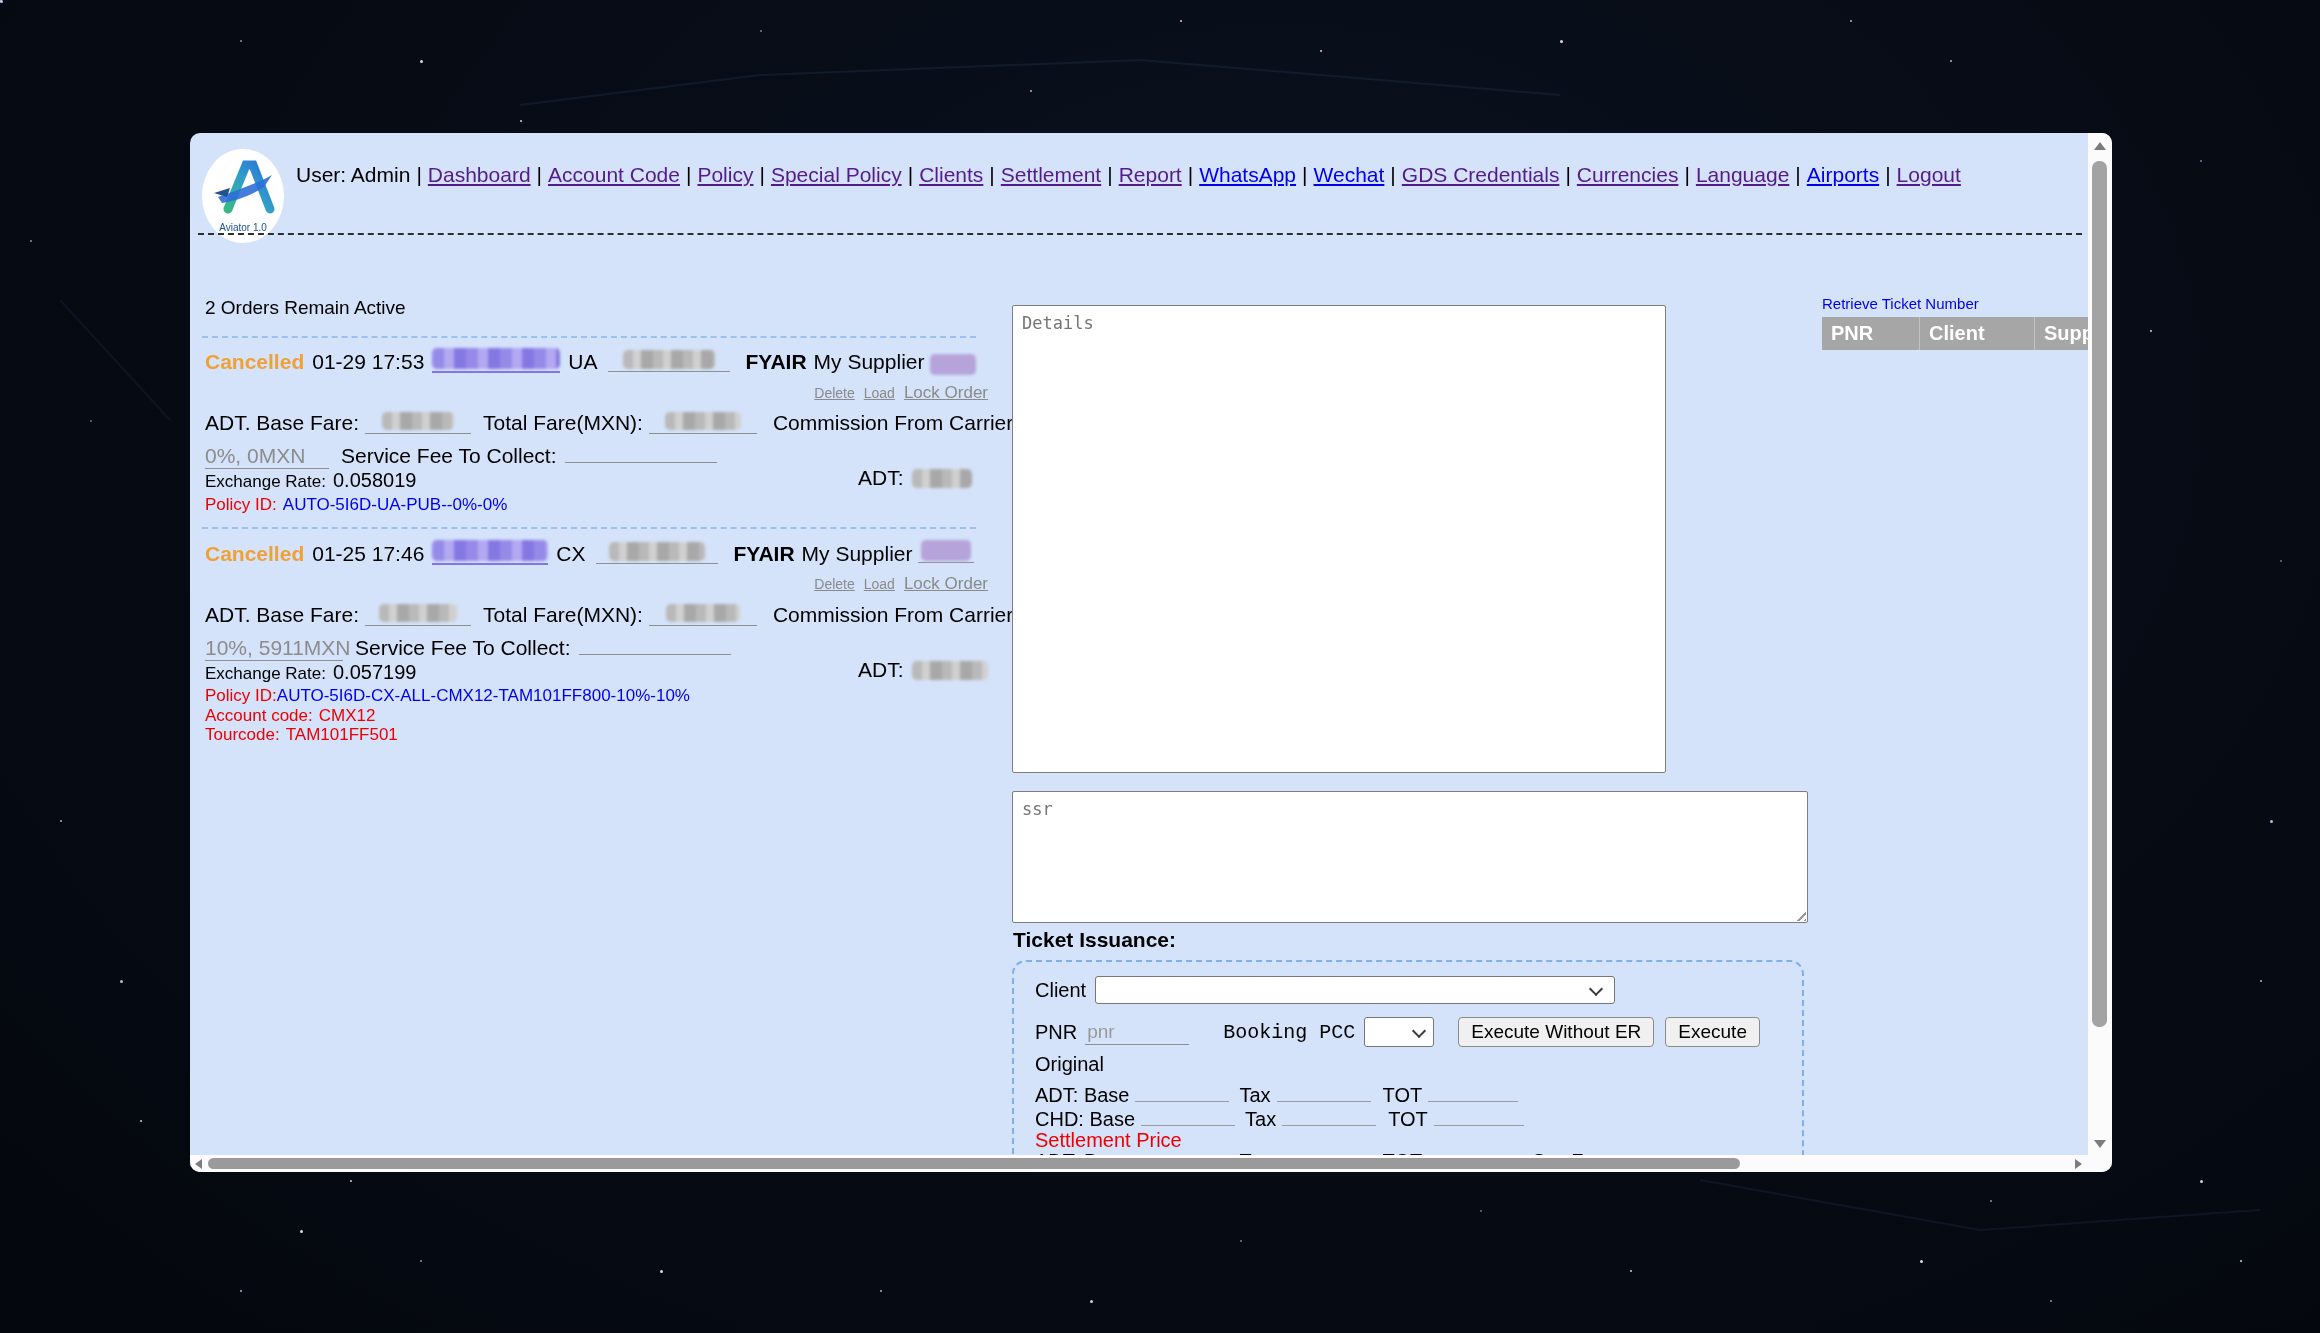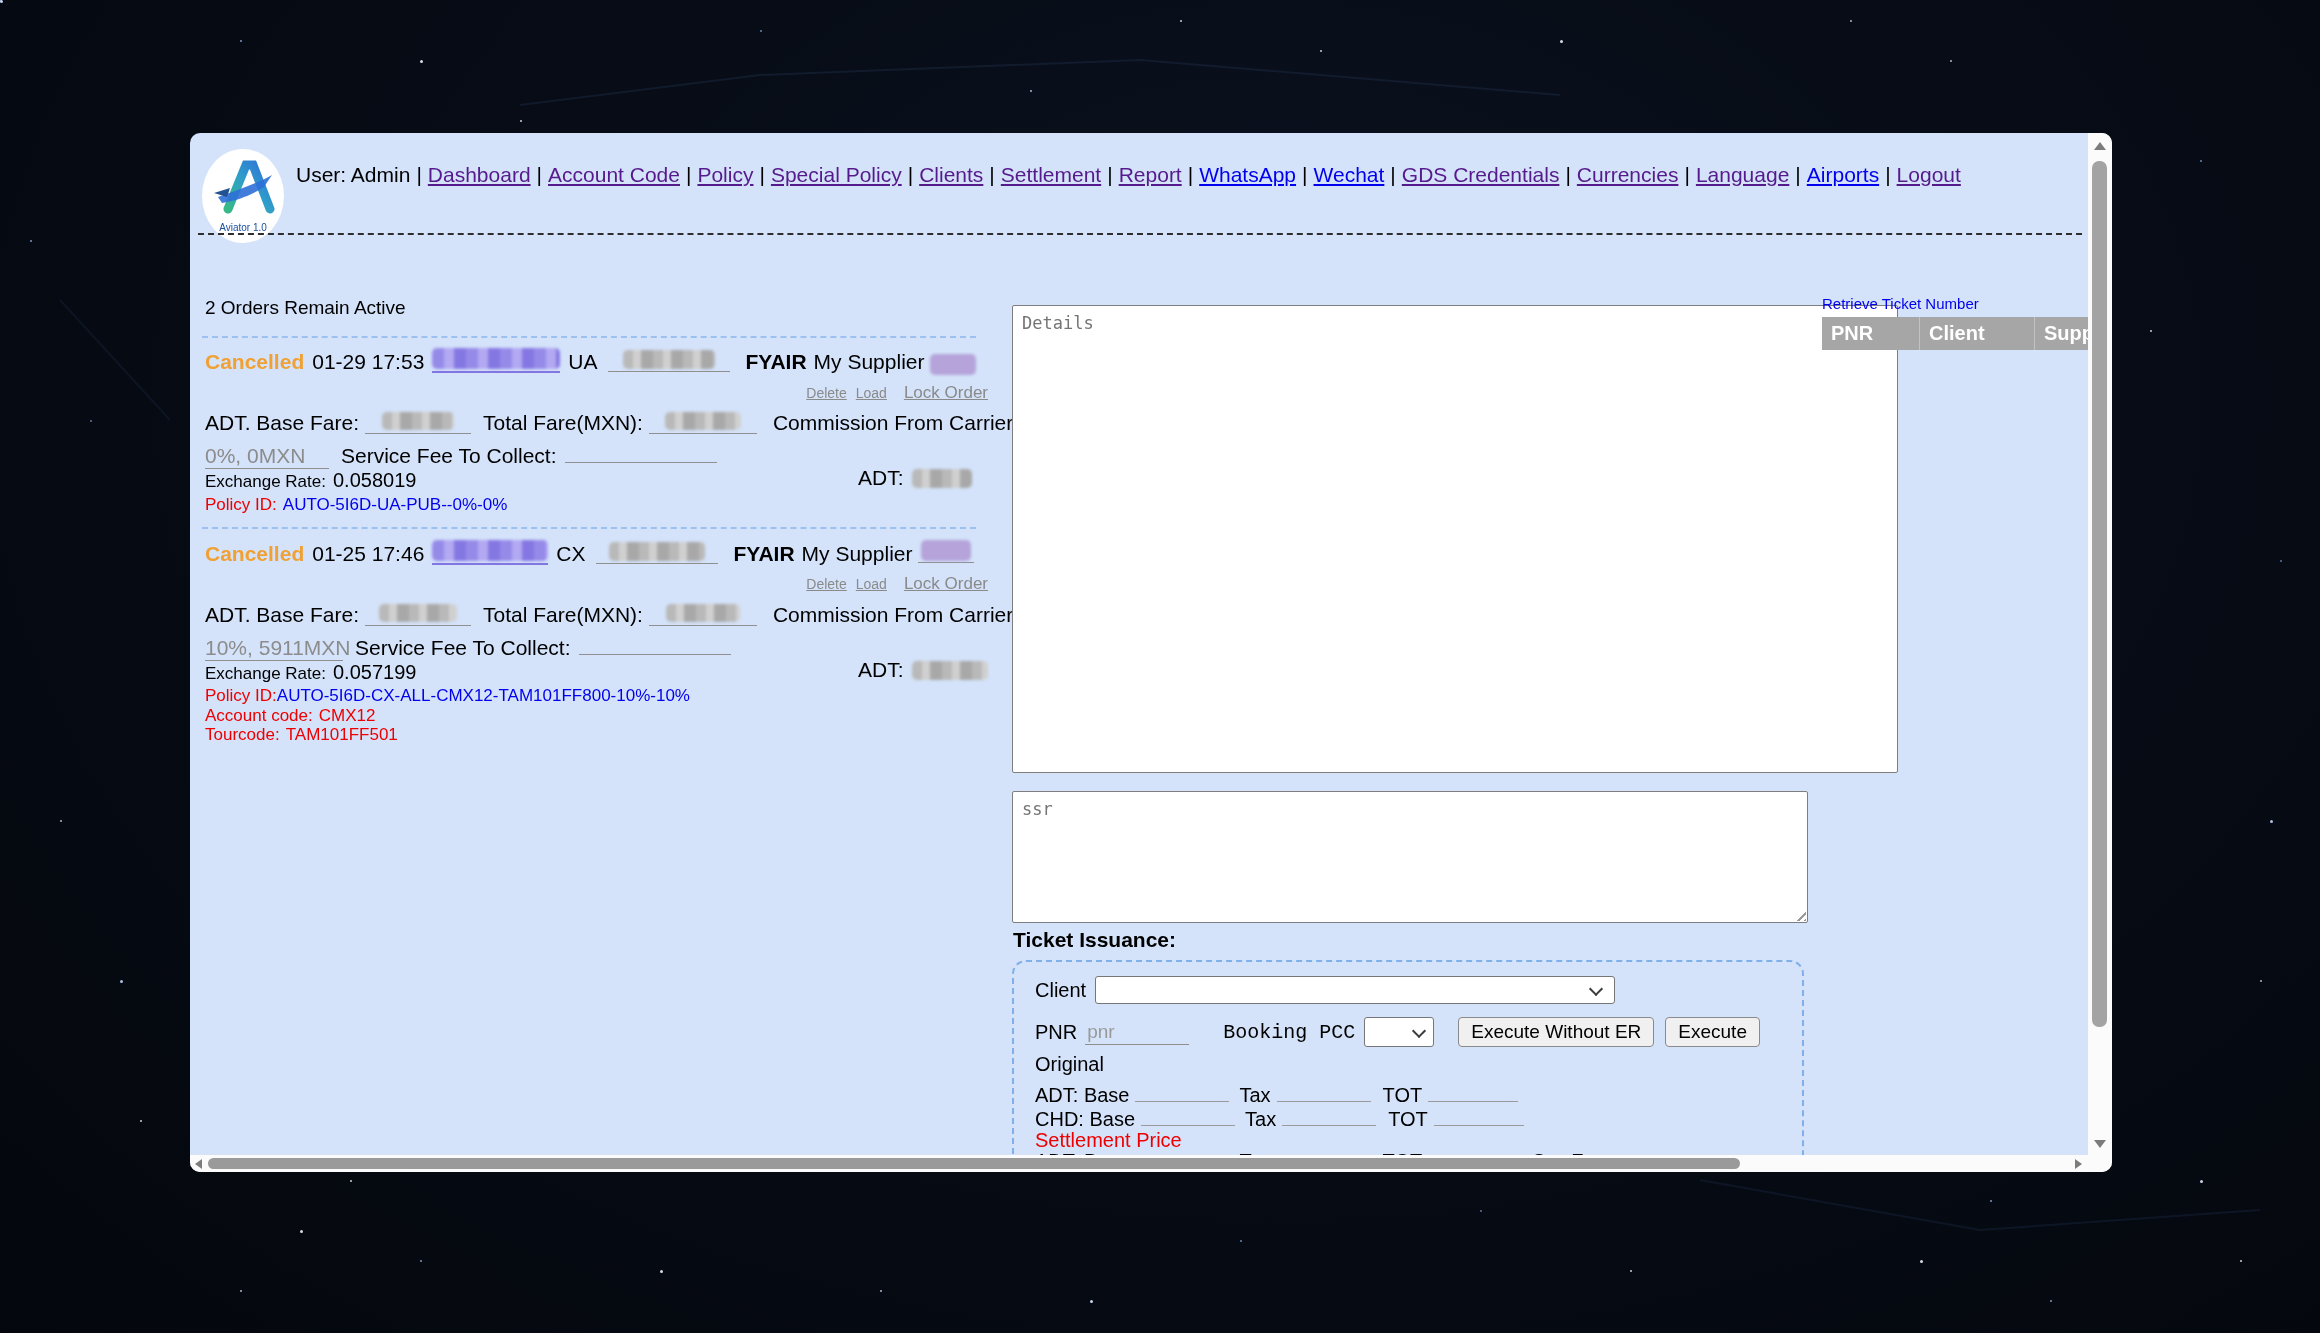--- a/index.html
+++ b/index.html
@@ -40,21 +40,21 @@
   .dt{margin-right:8px;}
   .bold{font-weight:bold;}
   .u-input{display:inline-flex;align-items:center;justify-content:center;border-bottom:1px solid #8f8f8f;height:24px;}
   .blob{border-radius:5px;filter:blur(1.6px);display:inline-block;}
   .blob-purple{background:repeating-linear-gradient(90deg,#968ae9 0 12px,#b3a9f2 12px 22px,#8577e2 22px 34px);}
   .blob-gray{background:repeating-linear-gradient(90deg,#b9b9b9 0 10px,#d0d0d0 10px 18px,#a8a8a8 18px 30px);}
   .blob-lav{background:#b5a3da;}
   .ulink{border-bottom:2px solid #8276e0;display:inline-block;line-height:0;padding-bottom:2px;}
   .actions{justify-content:flex-end;width:783px;left:15px;gap:9px;}
   .actions a{color:#8a8a8a;text-decoration:underline;font-size:14px;cursor:pointer;}
-  .actions a.lock{font-size:17px;margin-left:8px;}
+  .actions a.lock{font-size:17px;}
   .graytxt{color:#8c8c8c;}
   .small-lbl{font-size:17px;}
   .red{color:#ee0000;}
   .bluelink{color:#0000ee;cursor:pointer;}
   .redrow{font-size:17px;}
   .adt-group{position:absolute;display:flex;align-items:center;font-size:21px;}
   
   .ta{position:absolute;background:#fff;border:1px solid #7e7e7e;border-radius:2px;
       font-family:"DejaVu Sans Mono", monospace;font-size:17px;color:#555;padding:7px 9px;box-sizing:border-box;resize:none;}
   .ta::placeholder{color:#757575;opacity:1;}
@@ -238,21 +238,21 @@
       </div>
       <div class="row redrow" style="left:15px;top:573px;">
         <span class="red">Account code:</span>
         <span class="red" style="margin-left:6px;">CMX12</span>
       </div>
       <div class="row redrow" style="left:15px;top:592px;">
         <span class="red">Tourcode:</span>
         <span class="red" style="margin-left:6px;">TAM101FF501</span>
       </div>
 
-      <textarea class="ta" style="left: 822px; top: 172px; width: 886px; height: 468px;" placeholder="Details"></textarea>
+      <textarea class="ta" style="left: 822px; top: 172px; width: 654px; height: 468px;" placeholder="Details"></textarea>
       <textarea class="ta" style="left: 822px; top: 658px; width: 796px; height: 132px;" placeholder="ssr"></textarea>
       <div class="grip" style="left:1603px;top:775px;"></div>
 
       <div class="ti-heading">Ticket Issuance:</div>
       <div class="ti-box"></div>
 
       <div class="row" style="left:845px;top:843px;font-size:20px;align-items:center;">
         <span>Client</span>
         <span class="sel-wrap" style="margin-left:9px;">
           <select class="sel" style="width:520px;height:28px;"></select>

